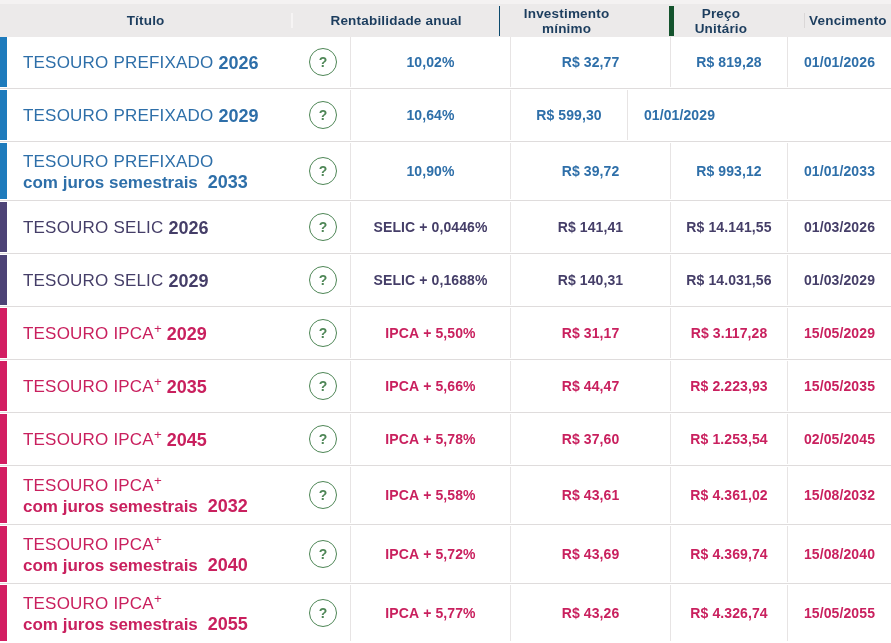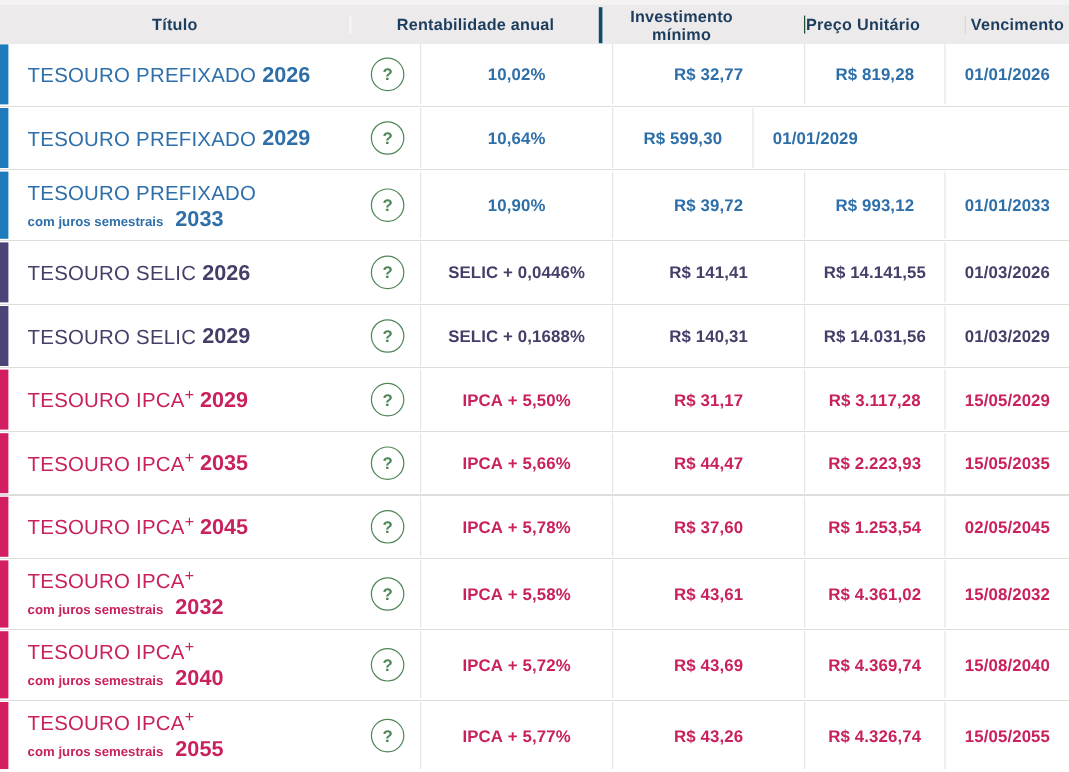--- a/index.html
+++ b/index.html
@@ -21,22 +21,22 @@
   }
   .th {
     color: #1c3d5e;
     font-size: 13.5px;
     font-weight: 700;
     text-align: center;
     letter-spacing: 0.2px;
   }
   .th-title   { width: 350px; border-right: 2px solid #f6f4f4; }
   .th-rate    { width: 160px; }
-  .th-min     { width: 160px; border-left: 3px solid #0c4a6e; }
-  .th-price   { width: 117px; border-left: 1px solid #14532d; }
+  .th-min     { width: 160px; border-left: 1px solid #0c4a6e; }
+  .th-price   { width: 117px; border-left: 5px solid #14532d; }
   .th-venc    { width: 104px; border-left: 1px solid #dad7d7; }
 
   
   .sep {
     height: 3px;
     background: linear-gradient(#ffffff 1px, #dfdcdc 1px, #dfdcdc 2px, #ffffff 2px);
   }
   .row {
     display: flex;
     height: 50px;
@@ -56,21 +56,21 @@
   .row.selic     .bar { background: #4d4376; }
   .row.ipca      .bar { background: #d31e62; }
 
   .title-text { margin-left: 16px; line-height: 1.12; }
   .row.prefixado .title-text, .row.prefixado .val { color: #2e6fa9; }
   .row.selic     .title-text, .row.selic     .val { color: #453e68; }
   .row.ipca      .title-text, .row.ipca      .val { color: #c9205e; }
 
   .bond-name { font-size: 17px; font-weight: 400; letter-spacing: 0.2px; }
   .bond-year { font-size: 18px; font-weight: 700; margin-left: 5px; margin-top: 19px; }
-  .bond-sub  { font-size: 11px; font-weight: 600; }
+  .bond-sub  { font-size: 17px; font-weight: 600; }
 
   .help {
     margin-left: auto;
     margin-right: 13px;
     width: 28px; height: 28px;
     border: 1.5px solid #4e8656;
     border-radius: 50%;
     color: #4e8656;
     font-size: 14px;
     font-weight: 700;

